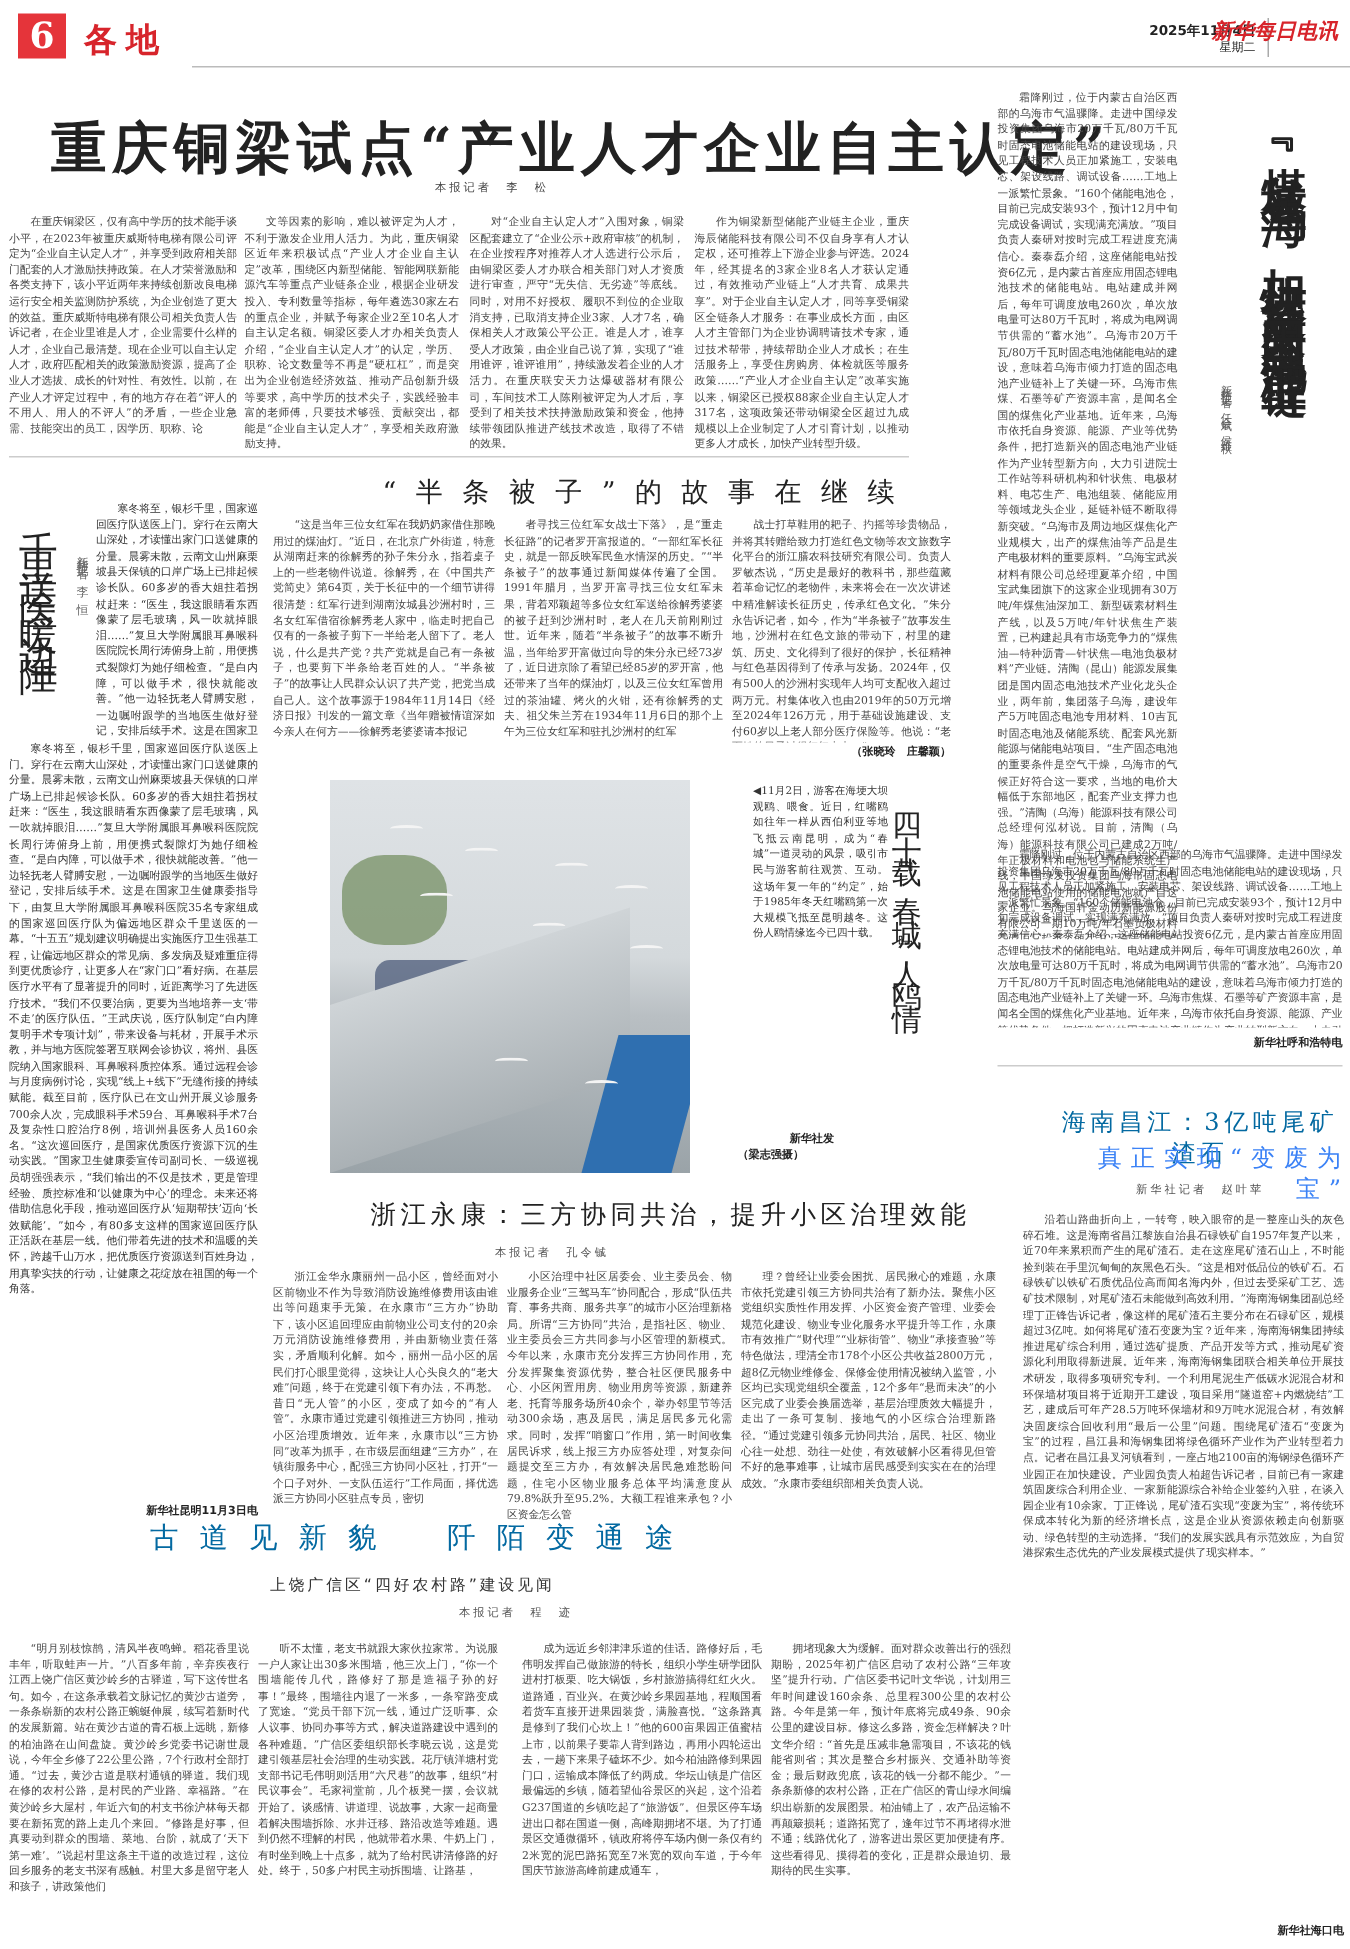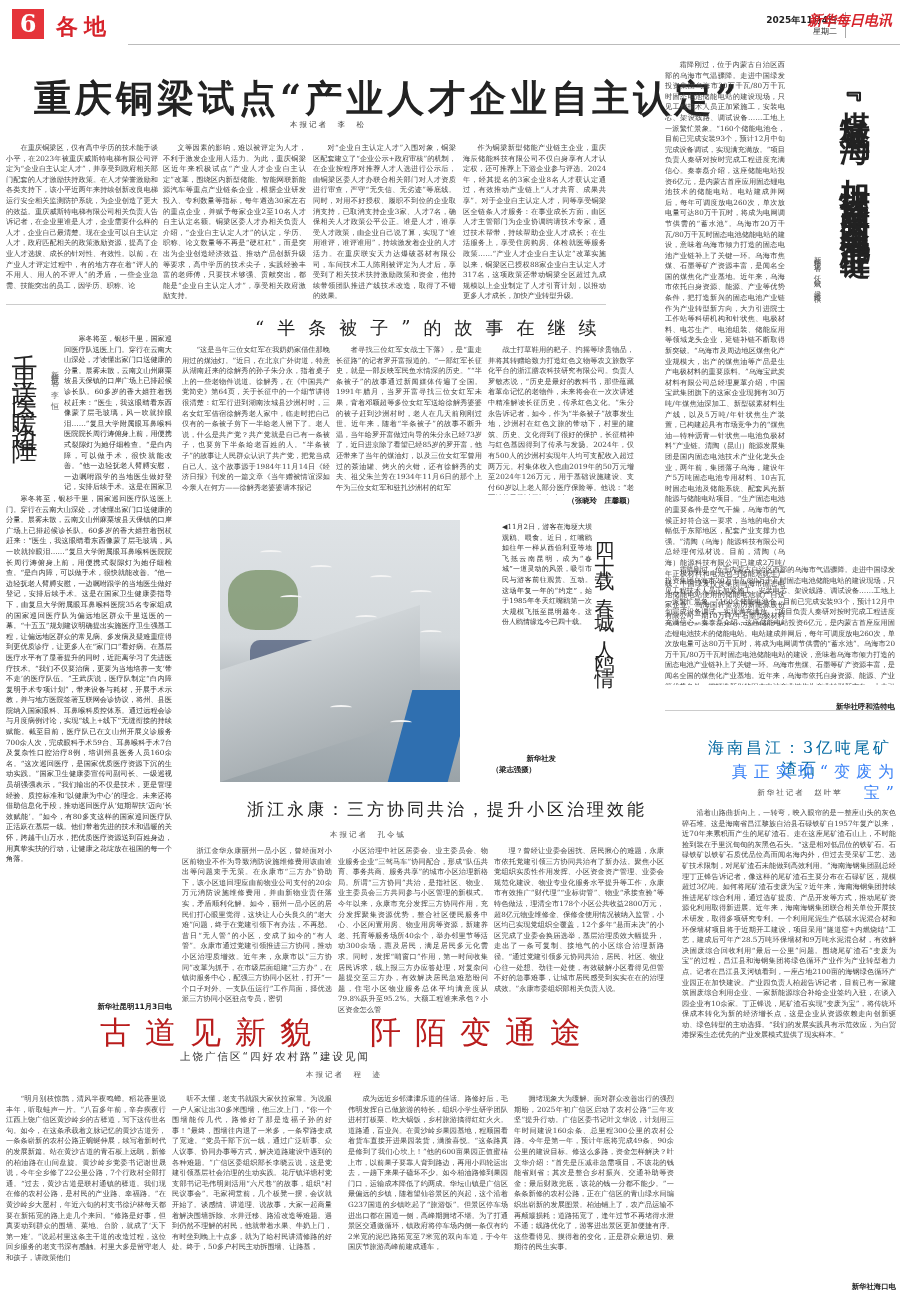--- a/index.html
+++ b/index.html
@@ -38,21 +38,21 @@
 
   #hl-chuncheng { left: 592px; top: 527px; font-size: 20px; font-weight: normal; letter-spacing: 14px; }
 
   #hl-changjiang1 { left: 700px; top: 738px; font-size: 16px; color: #0369a1; letter-spacing: 3px; width: 200px; text-align: center; }
   #hl-changjiang2 { left: 700px; top: 762px; font-size: 16px; color: #3b82f6; letter-spacing: 6px; width: 200px; text-align: right; }
   #by-changjiang { left: 700px; top: 788px; width: 200px; text-align: center; font-size: 7.5px; color: #555; letter-spacing: 2px; }
 
   #hl-yongkang { left: 200px; top: 798px; font-size: 17px; font-weight: normal; color: #222; letter-spacing: 3px; margin-left: 47px; }
   #by-yongkang { left: 330px; top: 830px; font-size: 7.5px; color: #555; letter-spacing: 2px; }
 
-  #hl-gudao { left: 100px; top: 1012px; font-size: 31px; font-weight: normal; color: #b91c1c; letter-spacing: 14px; }
+  #hl-gudao { left: 100px; top: 1012px; font-size: 19px; font-weight: normal; color: #0369a1; letter-spacing: 14px; }
   #sub-gudao { left: 180px; top: 1050px; font-size: 10.5px; color: #333; letter-spacing: 2px; font-family: "DejaVu Sans", sans-serif; }
   #by-gudao { left: 306px; top: 1070px; font-size: 7.5px; color: #555; letter-spacing: 2px; }
 
   
   #photo { left: 220px; top: 520px; width: 240px; height: 262px; overflow: hidden;
     background: linear-gradient(180deg, #dfe3e6 0%, #d4d9dc 45%, #b9bfc3 60%, #9aa3a8 100%); }
   #photo .bridge { position: absolute; left: 0; top: 150px; width: 200px; height: 112px;
     background: linear-gradient(180deg, #cfd4d7 0%, #aab1b5 100%); transform: skewY(-18deg); transform-origin: left top; }
   #photo .water { position: absolute; right: 0; top: 170px; width: 60px; height: 92px; background: #2f6fb0; transform: skewX(-15deg); }
   #photo .tree { position: absolute; left: 8px; top: 50px; width: 70px; height: 60px; background: #6f8a5b; border-radius: 40%; opacity: .7; }
@@ -131,21 +131,21 @@
 <div id="hl-chuncheng" class="abs vtitle">四十载『春城』人鸥情</div>
 
 <div class="abs txt" style="left:665px;top:60px;width:120px;height:565px;">
     <p>霜降刚过，位于内蒙古自治区西部的乌海市气温骤降。走进中国绿发投资集团乌海市20万千瓦/80万千瓦时固态电池储能电站的建设现场，只见工程技术人员正加紧施工，安装电芯、架设线路、调试设备……工地上一派繁忙景象。“160个储能电池仓，目前已完成安装93个，预计12月中旬完成设备调试，实现满充满放。”项目负责人秦研对按时完成工程进度充满信心。秦泰磊介绍，这座储能电站投资6亿元，是内蒙古首座应用固态锂电池技术的储能电站。电站建成并网后，每年可调度放电260次，单次放电量可达80万千瓦时，将成为电网调节供需的“蓄水池”。乌海市20万千瓦/80万千瓦时固态电池储能电站的建设，意味着乌海市倾力打造的固态电池产业链补上了关键一环。乌海市焦煤、石墨等矿产资源丰富，是闻名全国的煤焦化产业基地。近年来，乌海市依托自身资源、能源、产业等优势条件，把打造新兴的固态电池产业链作为产业转型新方向，大力引进院士工作站等科研机构和针状焦、电极材料、电芯生产、电池组装、储能应用等领域龙头企业，延链补链不断取得新突破。“乌海市及周边地区煤焦化产业规模大，出产的煤焦油等产品是生产电极材料的重要原料。”乌海宝武炭材料有限公司总经理夏革介绍，中国宝武集团旗下的这家企业现拥有30万吨/年煤焦油深加工、新型碳素材料生产线，以及5万吨/年针状焦生产装置，已构建起具有市场竞争力的“煤焦油—特种沥青—针状焦—电池负极材料”产业链。清陶（昆山）能源发展集团是国内固态电池技术产业化龙头企业，两年前，集团落子乌海，建设年产5万吨固态电池专用材料、10吉瓦时固态电池及储能系统、配套风光新能源与储能电站项目。“生产固态电池的重要条件是空气干燥，乌海市的气候正好符合这一要求，当地的电价大幅低于东部地区，配套产业支撑力也强。”清陶（乌海）能源科技有限公司总经理何泓材说。目前，清陶（乌海）能源科技有限公司已建成2万吨/年正极材料和电池包与储能系统生产线，中国绿发投资集团乌海市固态电池储能电站使用的储能电池就产自这家企业。乌海国轩金动历新能源股份有限公司一期10万吨/年石墨负极材料零碳工厂投产，二期10万吨产能正推进建设，新建的年产5吉瓦时电池集成项目已经投产；乌海敏捷新能源科技有限公司一期生产线投产，可年产1500辆矿用重型卡车……随着一个个项目落地投产、开枝散叶，乌海市的固态电池企业集群日益壮大，正形成一条覆盖上中下游的百亿元级产业链。乌海市的固态电池完整产业体系正起势成势。随着新项目陆续投产，预计到2030年，全市固态电池正负极材料产能将达到20万吨、固态电池产能将达到30吉瓦时。</p>
   </div>
 <div class="abs txt" style="left:665px;top:565px;width:230px;height:120px;">
     <p>霜降刚过，位于内蒙古自治区西部的乌海市气温骤降。走进中国绿发投资集团乌海市20万千瓦/80万千瓦时固态电池储能电站的建设现场，只见工程技术人员正加紧施工，安装电芯、架设线路、调试设备……工地上一派繁忙景象。“160个储能电池仓，目前已完成安装93个，预计12月中旬完成设备调试，实现满充满放。”项目负责人秦研对按时完成工程进度充满信心。秦泰磊介绍，这座储能电站投资6亿元，是内蒙古首座应用固态锂电池技术的储能电站。电站建成并网后，每年可调度放电260次，单次放电量可达80万千瓦时，将成为电网调节供需的“蓄水池”。乌海市20万千瓦/80万千瓦时固态电池储能电站的建设，意味着乌海市倾力打造的固态电池产业链补上了关键一环。乌海市焦煤、石墨等矿产资源丰富，是闻名全国的煤焦化产业基地。近年来，乌海市依托自身资源、能源、产业等优势条件，把打造新兴的固态电池产业链作为产业转型新方向，大力引进院士工作站等科研机构和针状焦、电极材料、电芯生产、电池组装、储能应用等领域龙头企业，延链补链不断取得新突破。“乌海市及周边地区煤焦化产业规模大，出产的煤焦油等产品是生产电极材料的重要原料。”乌海宝武炭材料有限公司总经理夏革介绍，中国宝武集团旗下的这家企业现拥有30万吨/年煤焦油深加工、新型碳素材料生产线，以及5万吨/年针状焦生产装置，已构建起具有市场竞争力的“煤焦油—特种沥青—针状焦—电池负极材料”产业链。清陶（昆山）能源发展集团是国内固态电池技术产业化龙头企业，两年前，集团落子乌海，建设年产5万吨固态电池专用材料、10吉瓦时固态电池及储能系统、配套风光新能源与储能电站项目。“生产固态电池的重要条件是空气干燥，乌海市的气候正好符合这一要求，当地的电价大幅低于东部地区，配套产业支撑力也强。”清陶（乌海）能源科技有限公司总经理何泓材说。目前，清陶（乌海）能源科技有限公司已建成2万吨/年正极材料和电池包与储能系统生产线，中国绿发投资集团乌海市固态电池储能电站使用的储能电池就产自这家企业。乌海国轩金动历新能源股份有限公司一期10万吨/年石墨负极材料零碳工厂投产，二期10万吨产能正推进建设，新建的年产5吉瓦时电池集成项目已经投产；乌海敏捷新能源科技有限公司一期生产线投产，可年产1500辆矿用重型卡车……随着一个个项目落地投产、开枝散叶，乌海市的固态电池企业集群日益壮大，正形成一条覆盖上中下游的百亿元级产业链。乌海市的固态电池完整产业体系正起势成势。随着新项目陆续投产，预计到2030年，全市固态电池正负极材料产能将达到20万吨、固态电池产能将达到30吉瓦时。</p>
   </div>
 <div id="by-wuhai" class="abs">新华社记者　任会斌　侯维秋</div>
 <div id="hl-wuhai" class="abs vtitle">『煤城』乌海：加快打造新兴固态电池产业链</div>
-<div class="abs sig" style="left:665px;top:690px;width:230px;margin-top:12px;">新华社呼和浩特电</div>
+<div class="abs sig" style="left:665px;top:690px;width:230px;">新华社呼和浩特电</div>
 <div class="abs rule-h" style="left:665px;top:710px;width:230px;"></div>
 
 <div id="hl-changjiang1" class="abs">海南昌江：3亿吨尾矿渣石</div>
 <div id="hl-changjiang2" class="abs">真正实现“变废为宝”</div>
 <div id="by-changjiang" class="abs">新华社记者　赵叶苹</div>
 <div class="abs txt" style="left:682px;top:808px;width:214px;height:468px;">
     <p>沿着山路曲折向上，一转弯，映入眼帘的是一整座山头的灰色碎石堆。这是海南省昌江黎族自治县石碌铁矿自1957年复产以来，近70年来累积而产生的尾矿渣石。走在这座尾矿渣石山上，不时能捡到装在手里沉甸甸的灰黑色石头。“这是相对低品位的铁矿石。石碌铁矿以铁矿石质优品位高而闻名海内外，但过去受采矿工艺、选矿技术限制，对尾矿渣石未能做到高效利用。”海南海钢集团副总经理丁正锋告诉记者，像这样的尾矿渣石主要分布在石碌矿区，规模超过3亿吨。如何将尾矿渣石变废为宝？近年来，海南海钢集团持续推进尾矿综合利用，通过选矿提质、产品开发等方式，推动尾矿资源化利用取得新进展。近年来，海南海钢集团联合相关单位开展技术研发，取得多项研究专利。一个利用尾泥生产低碳水泥混合材和环保墙材项目将于近期开工建设，项目采用“隧道窑+内燃烧结”工艺，建成后可年产28.5万吨环保墙材和9万吨水泥混合材，有效解决固废综合回收利用“最后一公里”问题。围绕尾矿渣石“变废为宝”的过程，昌江县和海钢集团将绿色循环产业作为产业转型着力点。记者在昌江县叉河镇看到，一座占地2100亩的海钢绿色循环产业园正在加快建设。产业园负责人柏超告诉记者，目前已有一家建筑固废综合利用企业、一家新能源综合补给企业签约入驻，在谈入园企业有10余家。丁正锋说，尾矿渣石实现“变废为宝”，将传统环保成本转化为新的经济增长点，这是企业从资源依赖走向创新驱动、绿色转型的主动选择。“我们的发展实践具有示范效应，为自贸港探索生态优先的产业发展模式提供了现实样本。”</p>
   </div>
 <div class="abs sig" style="left:682px;top:1282px;width:214px;">新华社海口电</div>
 

